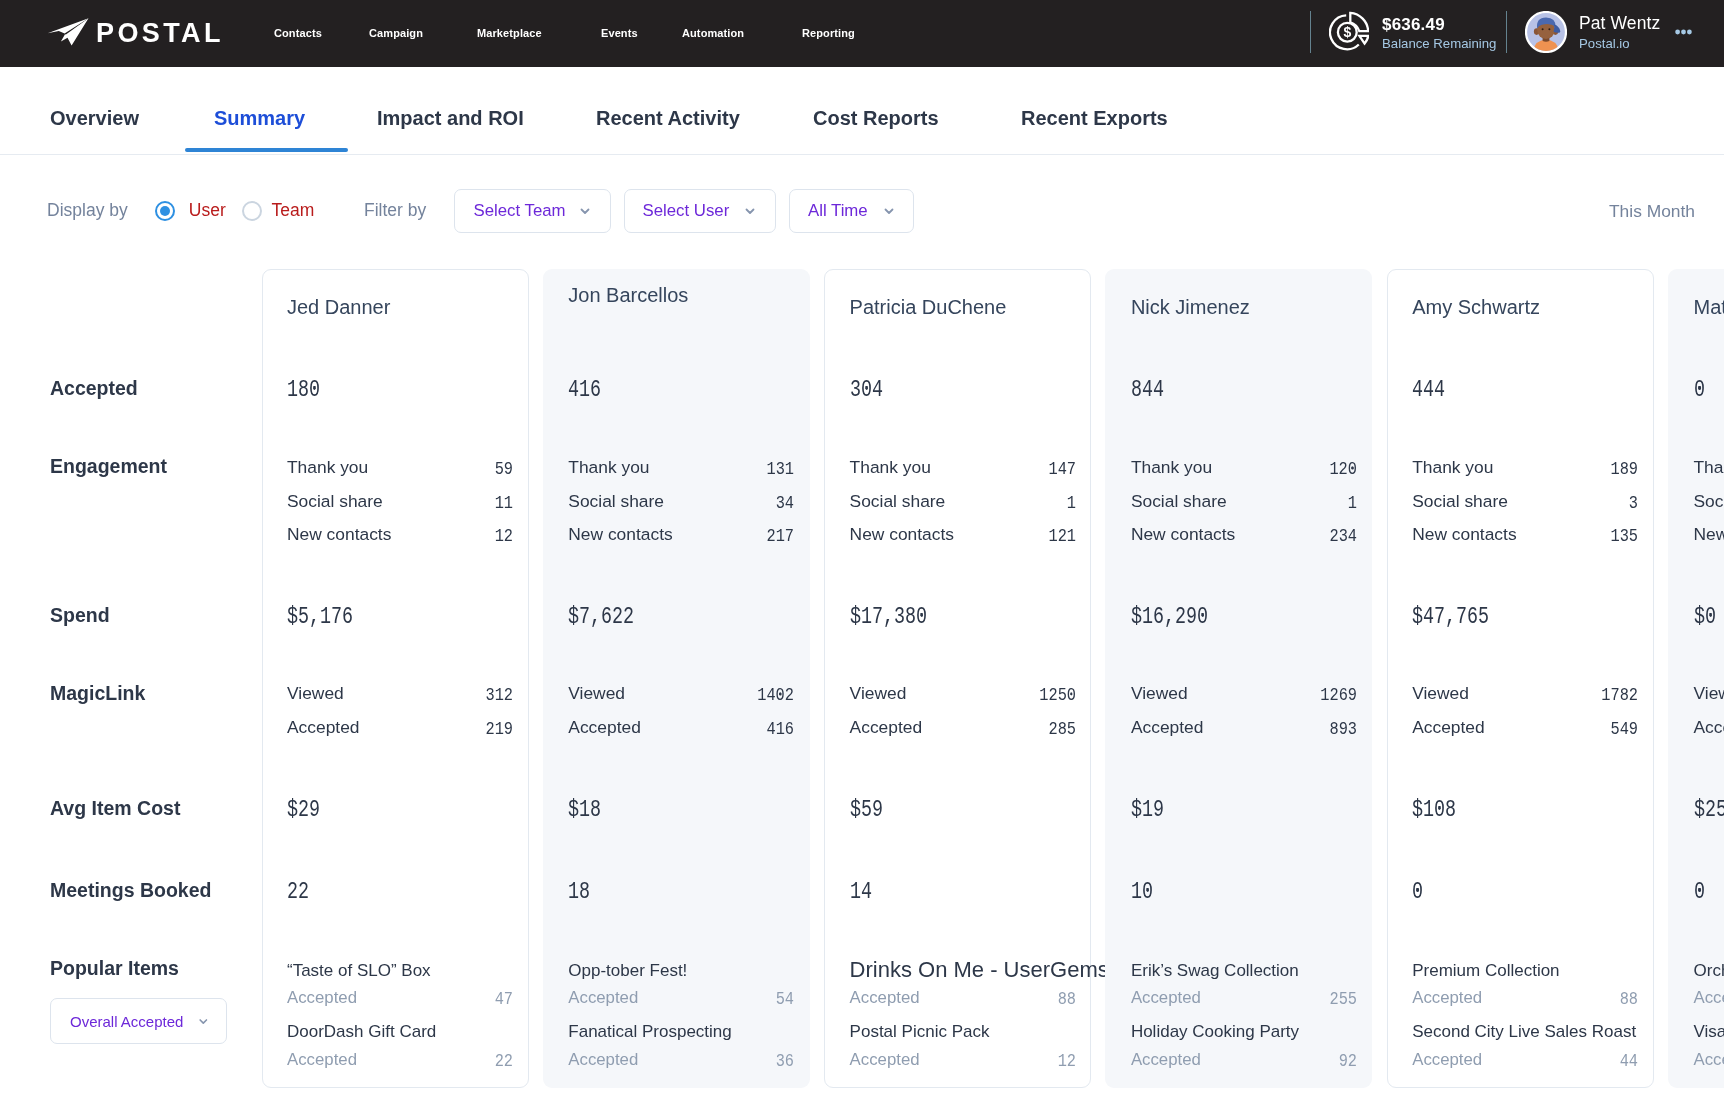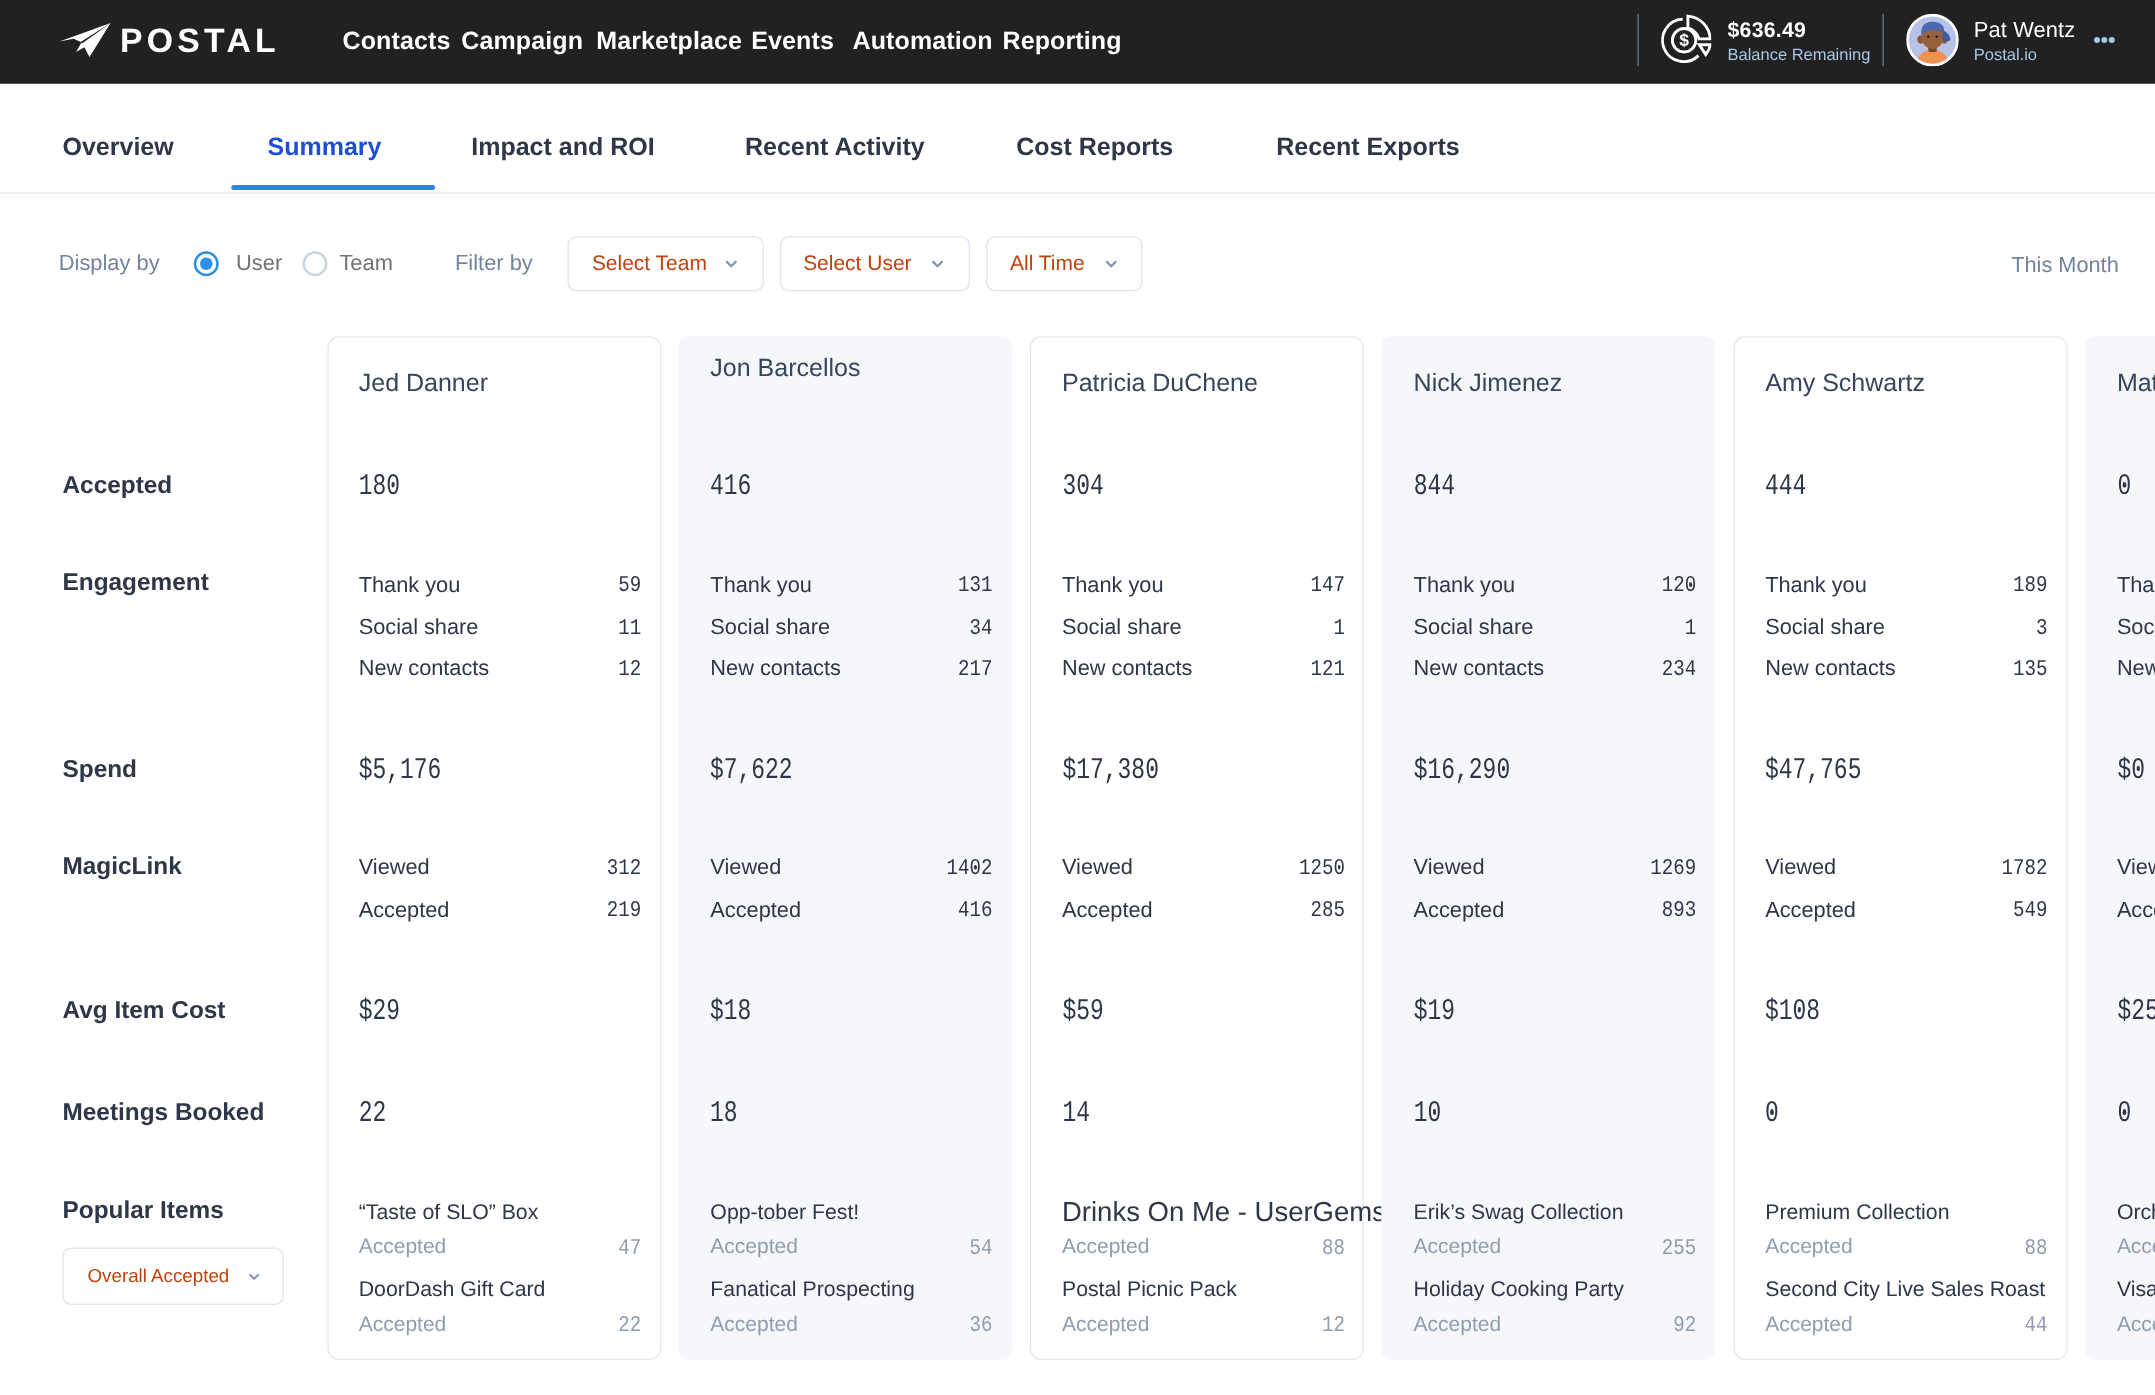--- a/index.html
+++ b/index.html
@@ -2,37 +2,37 @@
 <html><head><meta charset="utf-8"><title>Reporting</title>
 <style>
 *{margin:0;padding:0;box-sizing:border-box}
 html,body{width:1724px;height:1116px;overflow:hidden;background:#fff;
  font-family:"Liberation Sans",sans-serif;-webkit-font-smoothing:antialiased}
 .page{position:relative;width:1724px;height:852px}
 .t{position:absolute;white-space:nowrap;line-height:1;transform:translateY(-50%)}
 .r{transform:translateY(-50%) translateX(-100%)}
 
 .nav{position:absolute;left:0;top:0;width:1724px;height:67px;background:#232021}
-.navlink{color:#fff;font-size:20px;font-weight:700;letter-spacing:.1px}
+.navlink{color:#fff;font-size:11px;font-weight:700;letter-spacing:.1px}
 .vdiv{position:absolute;width:1px;background:#64828f;top:10.5px;height:42px}
 .lightblue{color:#a5c8e4}
 
 .tab{font-size:20px;font-weight:700;color:#2d3748}
 .tab.active{color:#1d4ed8}
 .tabline{position:absolute;left:0;top:154px;width:1724px;height:1px;background:#e6ebf1}
 .tabbar{position:absolute;left:185px;top:148px;width:163px;height:4px;background:#2e84d5;border-radius:2px}
 
 .glabel{font-size:17.5px;color:#74839c}
-.dk{font-size:17.5px;color:#737373}
+.dk{font-size:17.5px;color:#b91c1c}
 .radio{position:absolute;width:20px;height:20px;border-radius:50%;transform:translate(-50%,-50%)}
 .radio.on{border:2px solid #2e90e2}
 .radio.on:after{content:"";position:absolute;left:3px;top:3px;width:10px;height:10px;border-radius:50%;background:#2e90e2}
 .radio.off{border:2px solid #cbd5e0;background:#fff}
 .selbox{position:absolute;height:44px;border:1px solid #dde4ed;border-radius:7px;background:#fff}
-.seltext{font-size:16.8px;color:#c2410c}
+.seltext{font-size:16.8px;color:#6d28d9}
 
 .card{position:absolute;top:269px;width:267px;height:819px;border-radius:9px}
 .card.w{background:#fff;border:1px solid #e3e9f0}
 .card.g{background:#f5f7fa}
 .label{font-size:19.5px;font-weight:700;color:#2d3748}
 .cname{font-size:20px;color:#35455c}
 .ctext{font-size:17.4px;color:#2d3748}
 .muted{color:#8f9db0}
 .mtext{font-size:16.8px;color:#8f9db0}
 .mono{font-family:"Liberation Mono",monospace;color:#2d3748}

